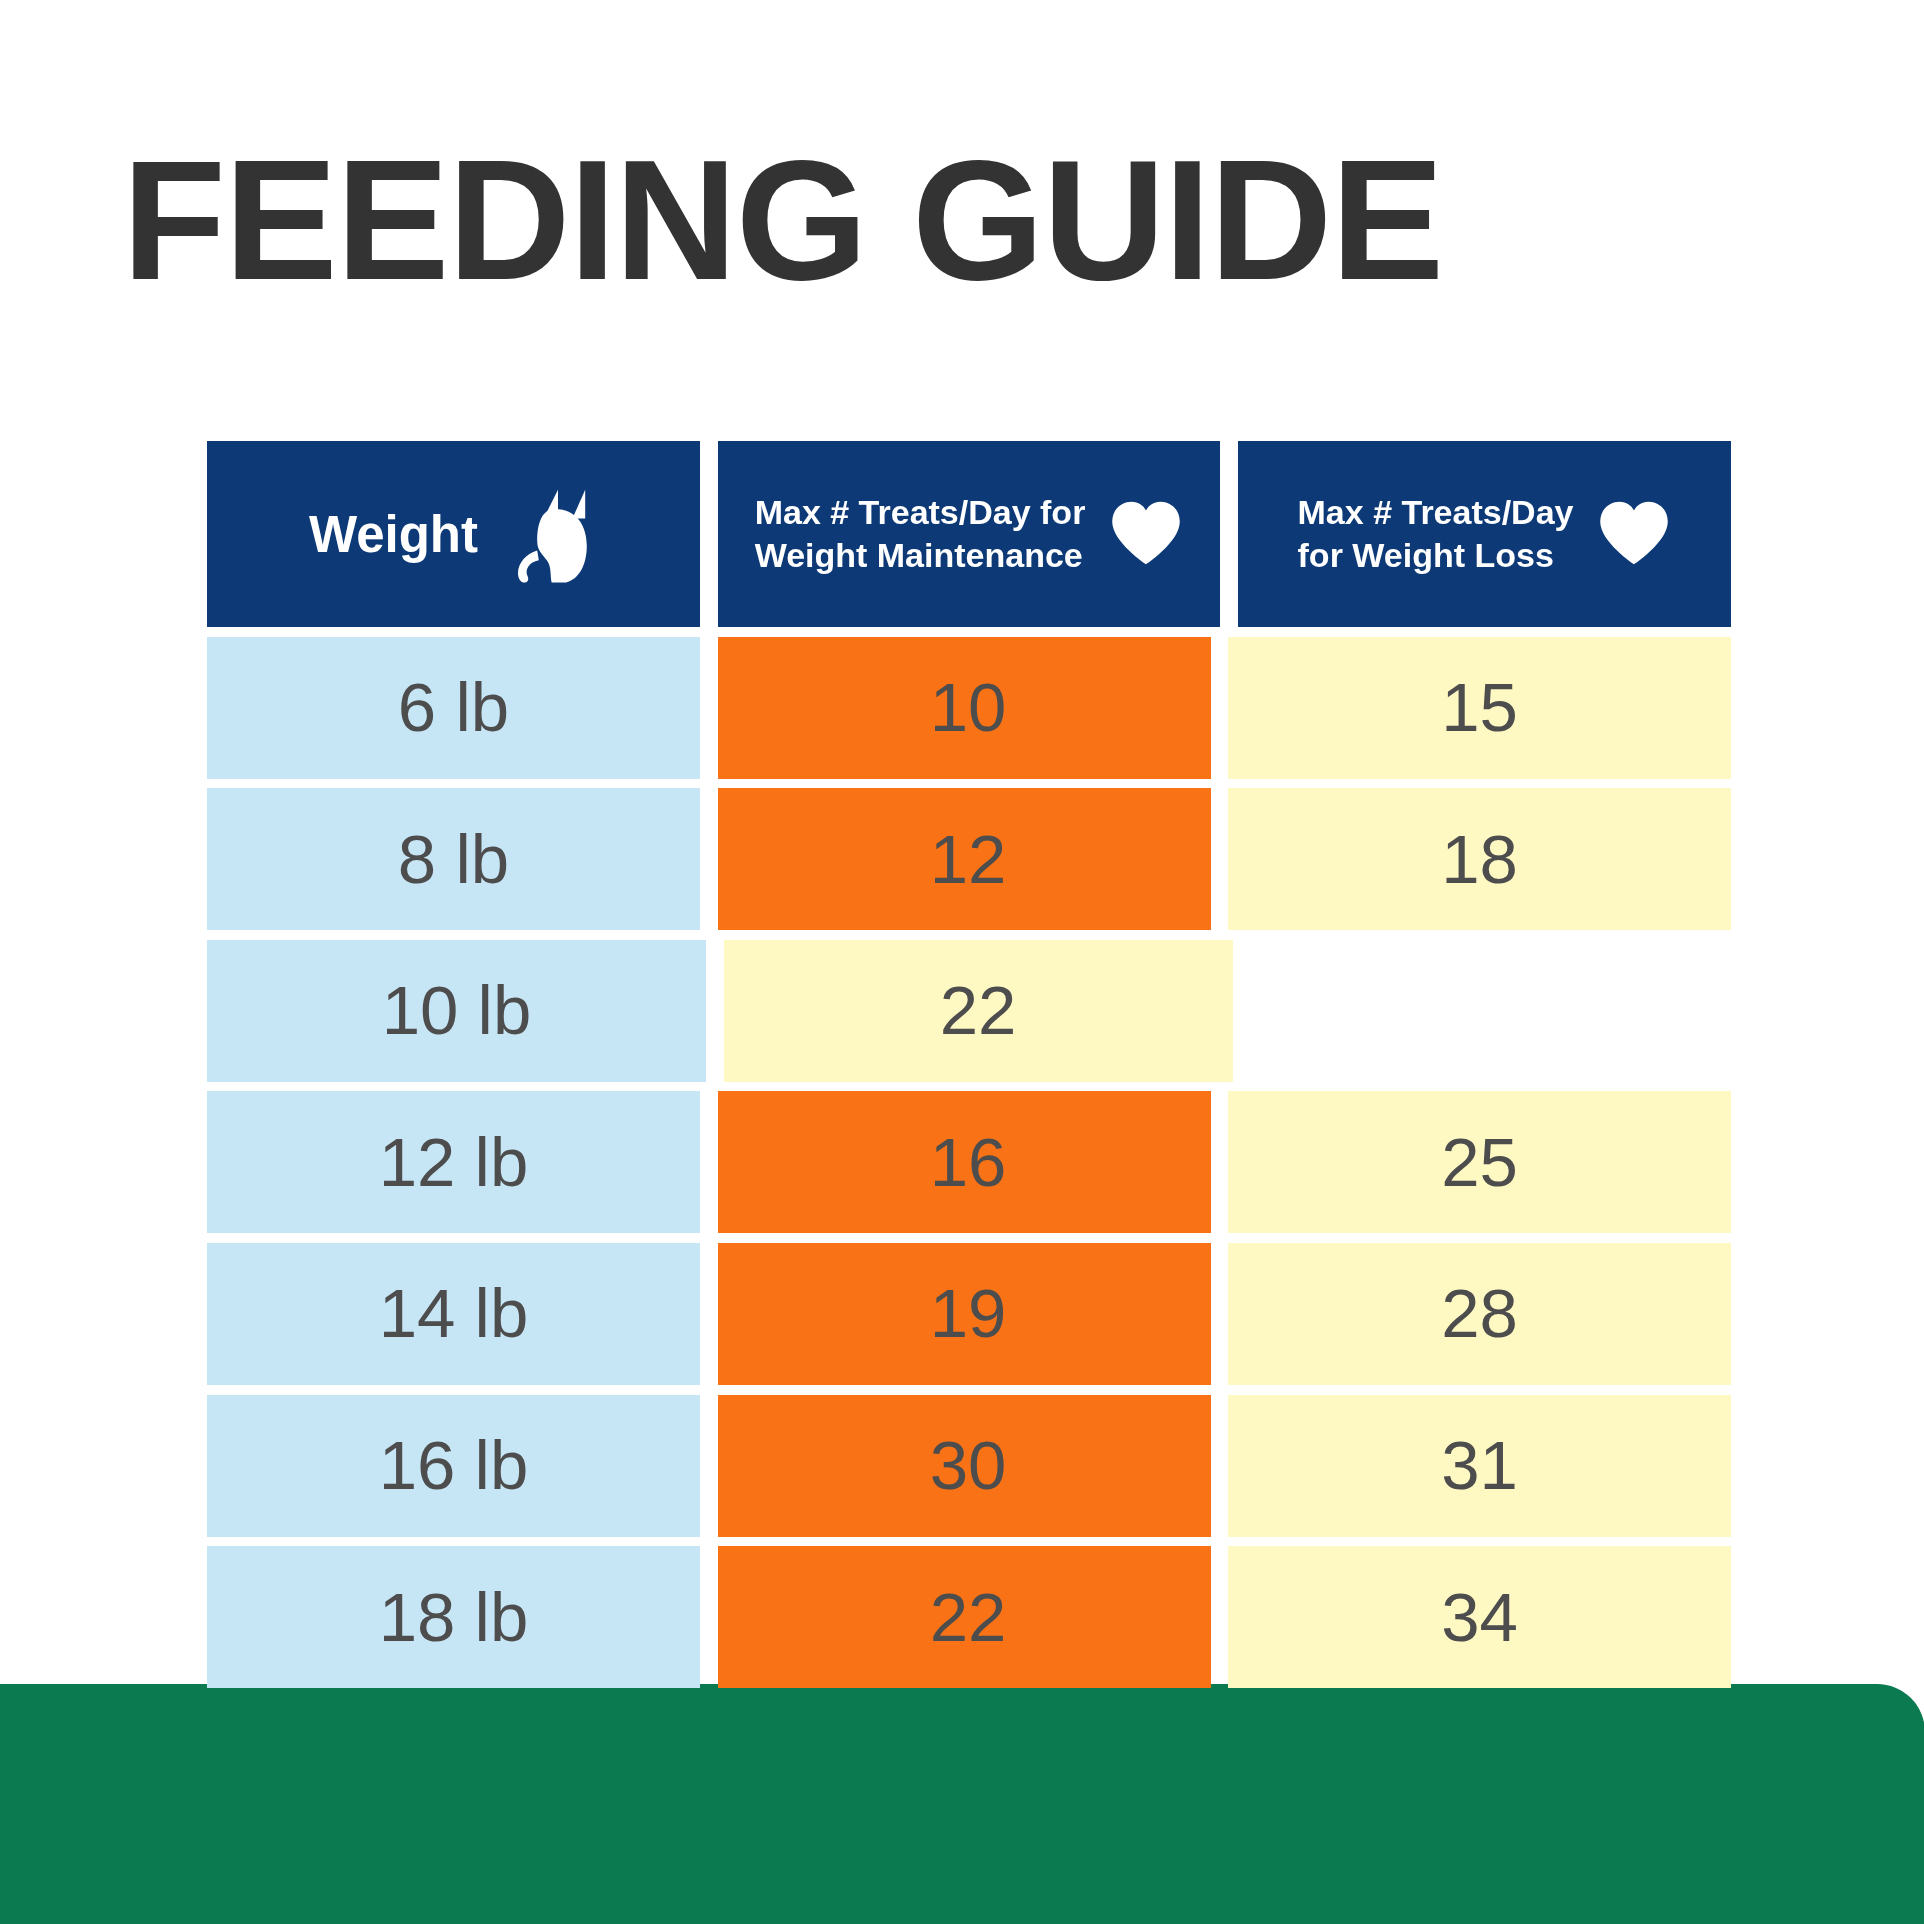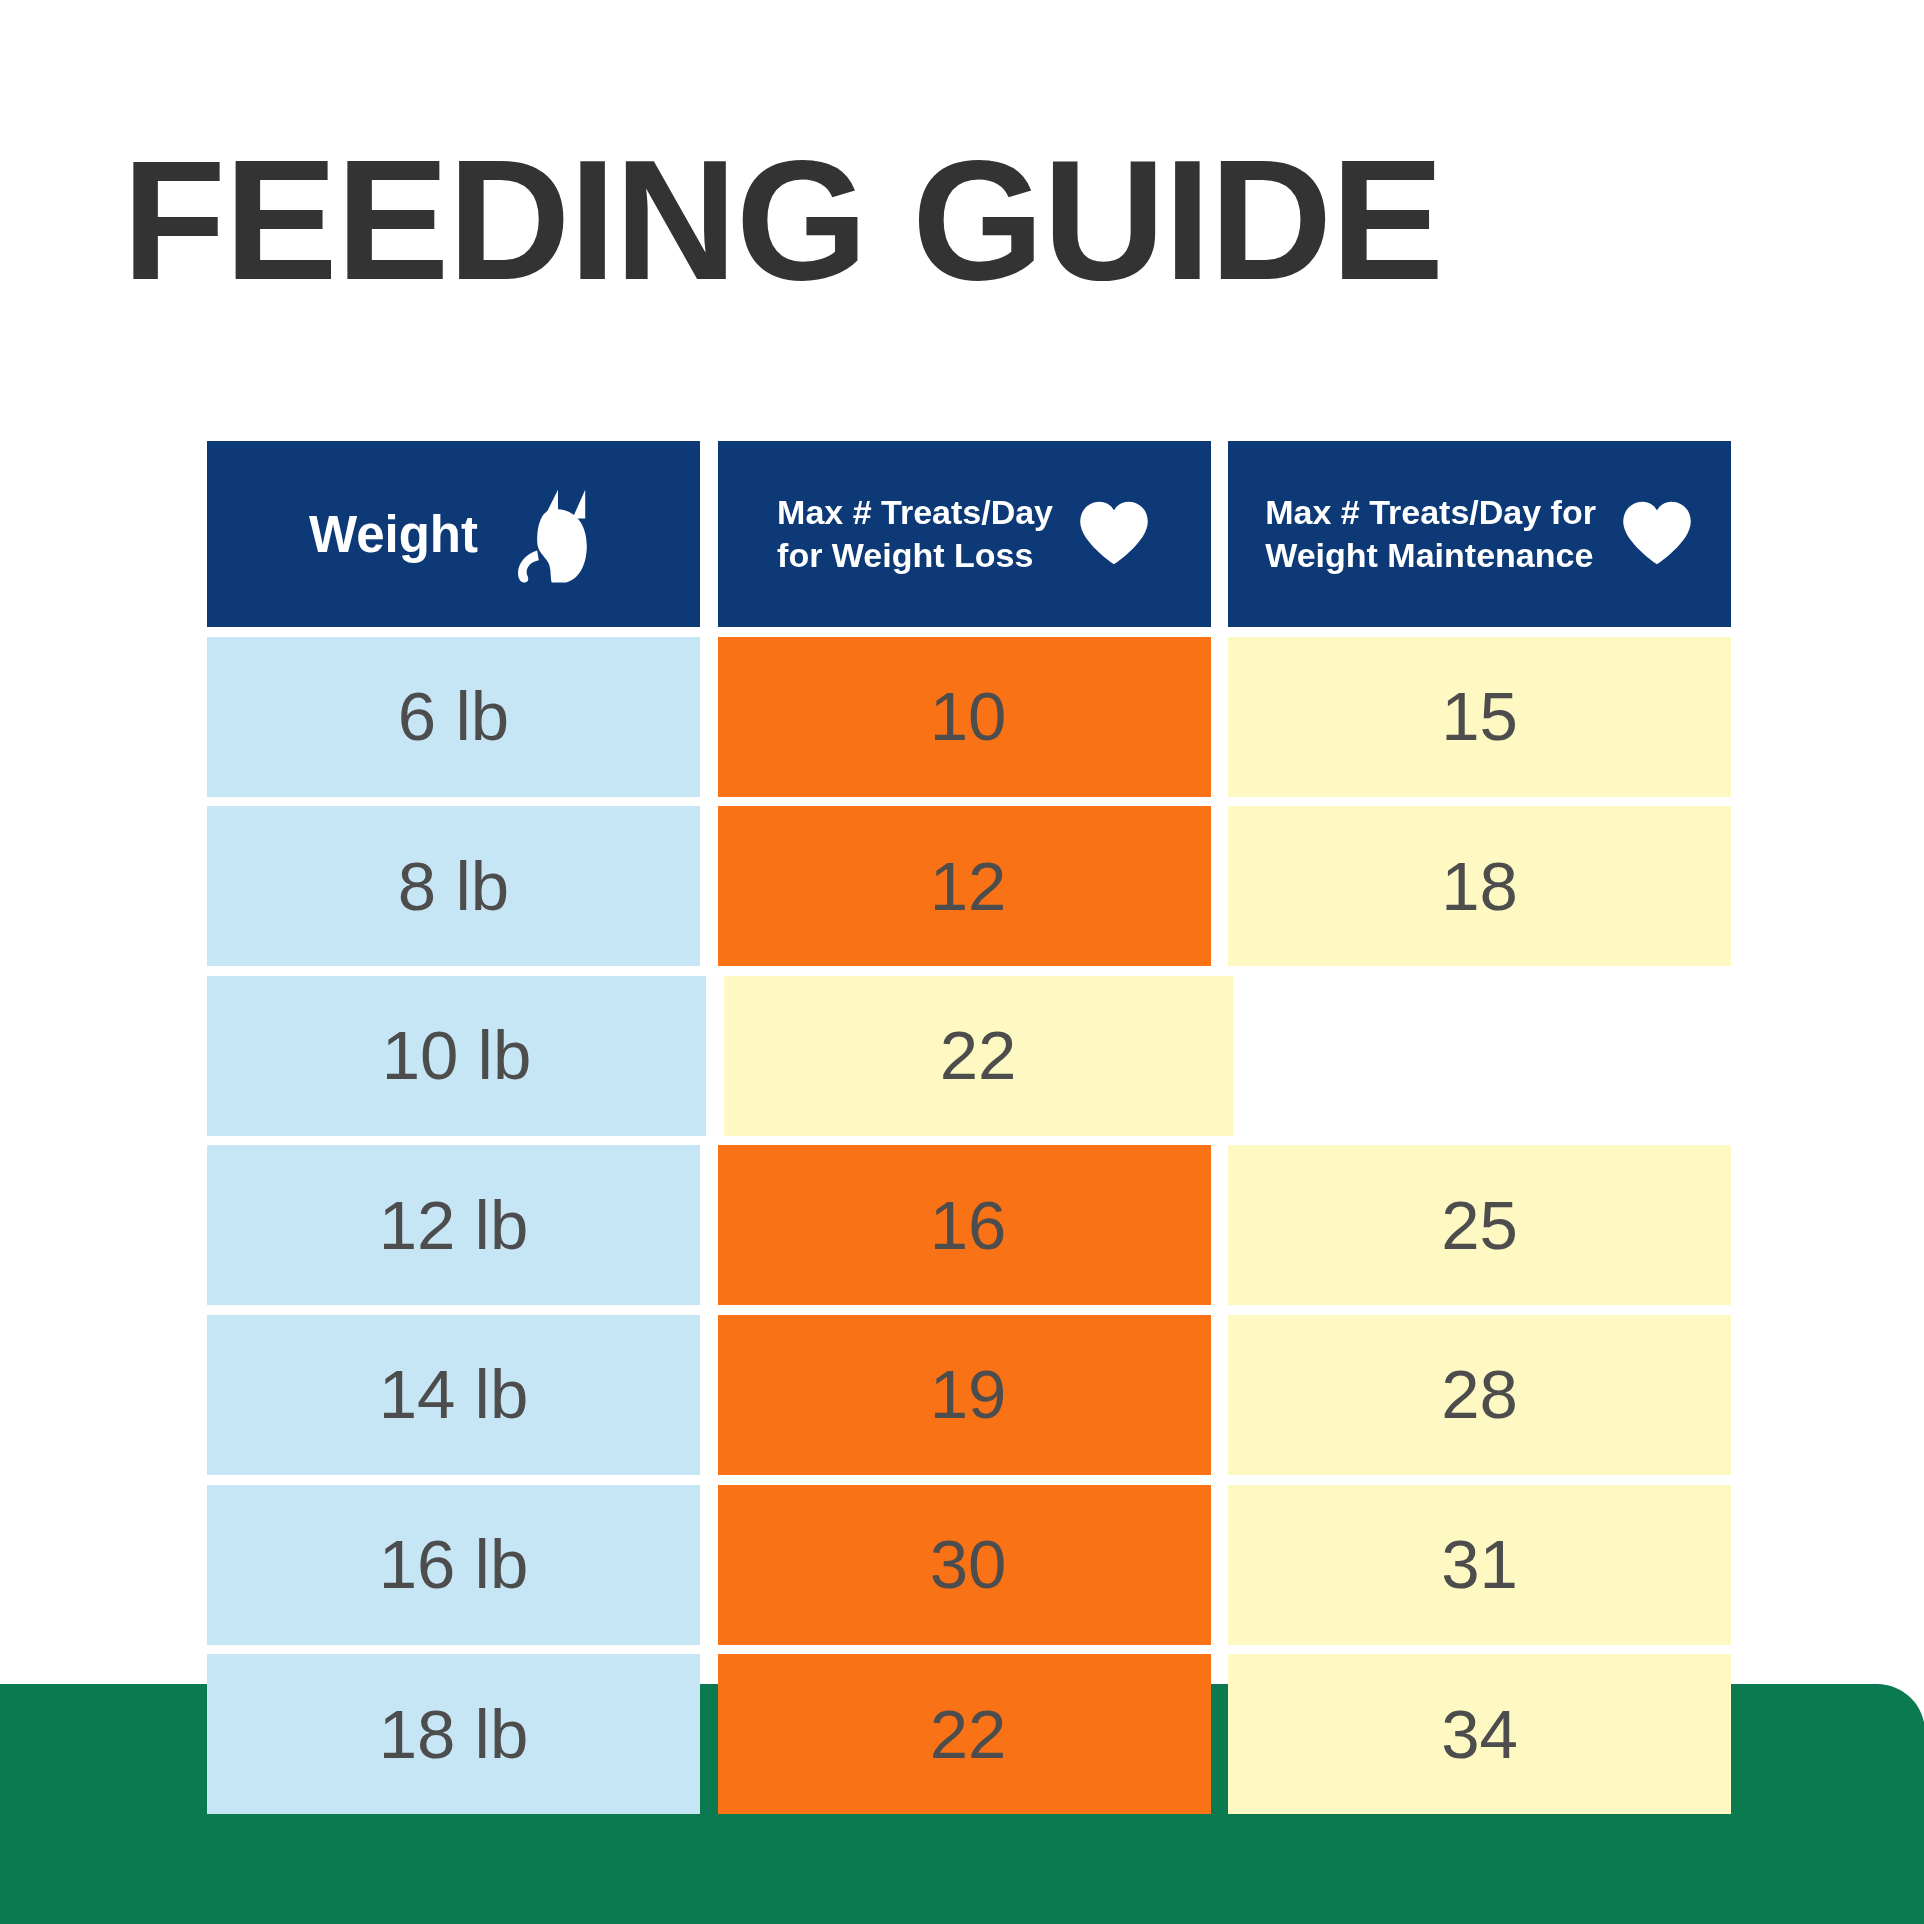--- a/index.html
+++ b/index.html
@@ -96,21 +96,21 @@
     font-size: 34px;
     font-weight: bold;
     line-height: 43px;
     text-align: left;
   }
   .icon-cat { flex: 0 0 auto; }
   .icon-heart { flex: 0 0 auto; }
 
   
   .data-row .cell {
-    height: 160px;
+    height: 142px;
     display: flex;
     align-items: center;
     justify-content: center;
     font-size: 69px;
     color: #4d4d4d;
     font-weight: normal;
   }
   .data-row .cell.c0 { background: #c7e6f5; }
   .data-row .cell.c1 { background: #f97316; padding-left: 8px; }
   .data-row .cell.c2 { background: #fef9c3; }
@@ -135,47 +135,47 @@
                 <path d="M70 16 L70 52 L52 52 Z"></path>
                 <path d="M104 16 L104 52 L88 52 Z"></path>
                 <path d="M66 40 C94 40 106 62 106 86 C106 110 96 128 80 132 L62 132 C60 122 62 112 56 104 C50 96 44 92 44 80 C44 58 50 40 66 40 Z"></path>
                 <path d="M44 92 C30 96 20 108 20 120 C20 128 24 132 28 132 C32 132 34 128 32 124 C28 116 34 106 46 104 Z"></path>
               </g>
             </svg>
           </span>
         </div>
       </div>
 
+      <div class="cell col-2">
+        <div class="header-inner">
+          <span class="hdr-text-small">
+            <span>Max # Treats/Day for</span><br>
+            <span>Weight Maintenance</span>
+          </span>
+          <span class="icon-heart">
+            <svg width="74" height="66" viewBox="0 0 92 82">
+              <path fill="#ffffff" d="M46 80 C46 80 4 52 4 27 C4 12 15 2 28 2 C37 2 43 7 46 13 C49 7 55 2 64 2 C77 2 88 12 88 27 C88 52 46 80 46 80 Z"></path>
+            </svg>
+          </span>
+        </div>
+      </div>
+
       <div class="cell col-1">
         <div class="header-inner">
           <span class="hdr-text-small">
             <span>Max # Treats/Day</span><br>
             <span>for Weight Loss</span>
           </span>
           <span class="icon-heart">
             <svg width="74" height="66" viewBox="0 0 92 82">
               <path fill="#ffffff" d="M46 80 C46 80 4 52 4 27 C4 12 15 2 28 2 C37 2 43 7 46 13 C49 7 55 2 64 2 C77 2 88 12 88 27 C88 52 46 80 46 80 Z"></path>
             </svg>
           </span>
         </div>
       </div>
-
-      <div class="cell col-2">
-        <div class="header-inner">
-          <span class="hdr-text-small">
-            <span>Max # Treats/Day for</span><br>
-            <span>Weight Maintenance</span>
-          </span>
-          <span class="icon-heart">
-            <svg width="74" height="66" viewBox="0 0 92 82">
-              <path fill="#ffffff" d="M46 80 C46 80 4 52 4 27 C4 12 15 2 28 2 C37 2 43 7 46 13 C49 7 55 2 64 2 C77 2 88 12 88 27 C88 52 46 80 46 80 Z"></path>
-            </svg>
-          </span>
-        </div>
-      </div>
     </div>
 
     <div class="row data-row">
       <div class="cell col-0 c0">6 lb</div>
       <div class="cell col-1 c1">10</div>
       <div class="cell col-2 c2">15</div>
     </div>
 
     <div class="row data-row">
       <div class="cell col-0 c0">8 lb</div>

